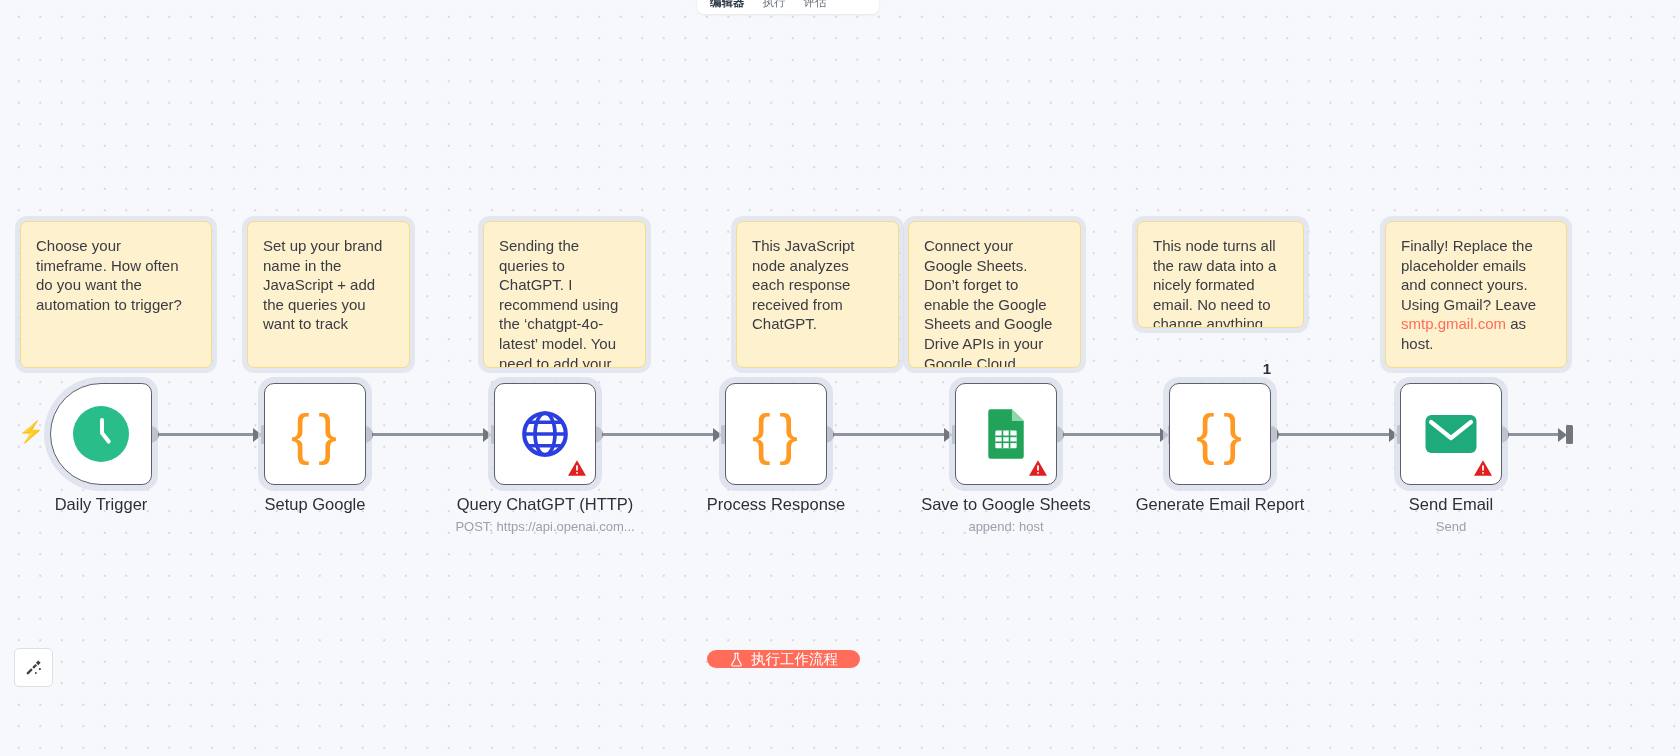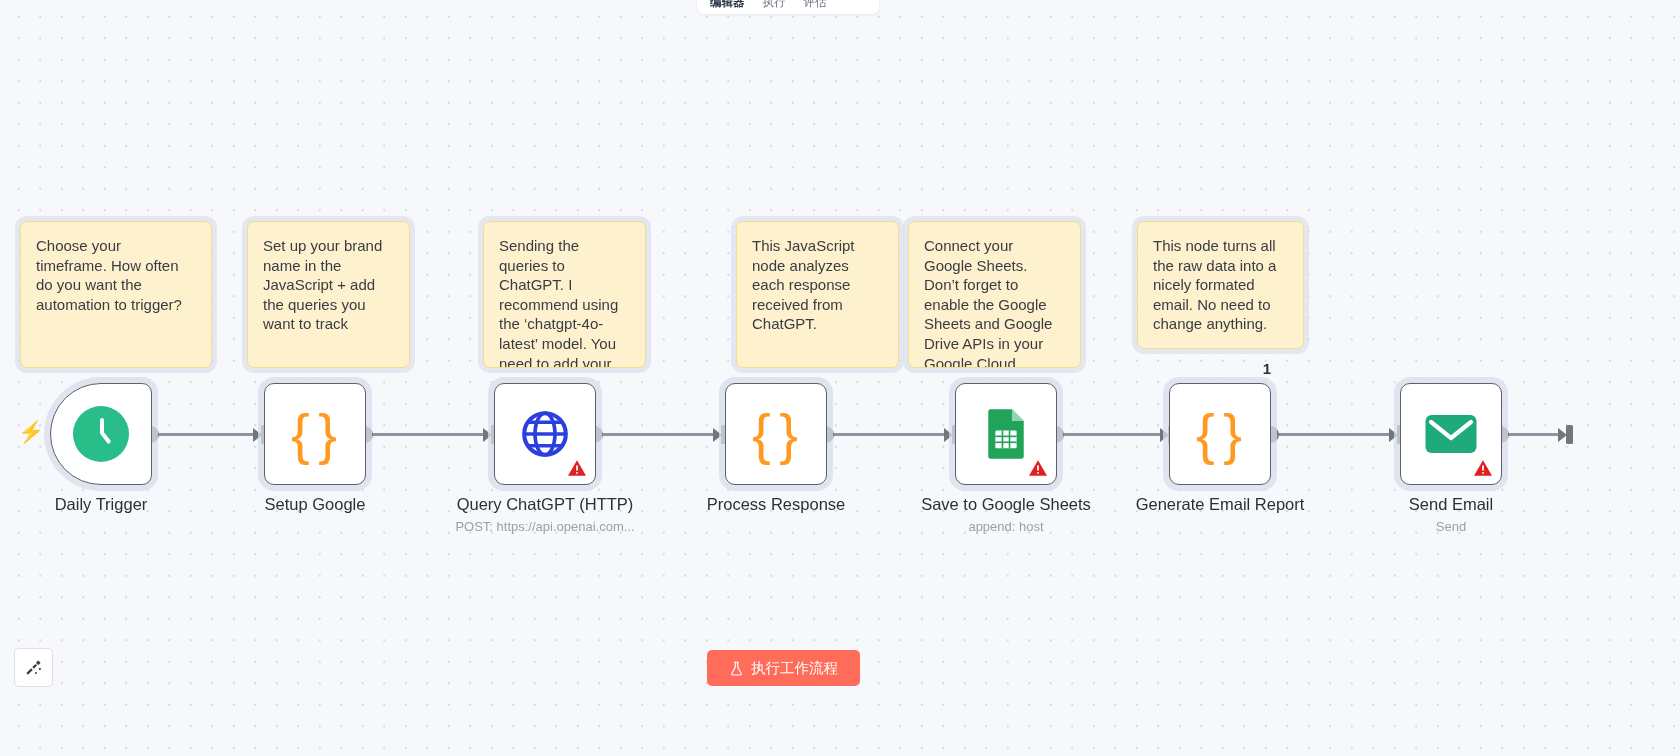--- a/index.html
+++ b/index.html
@@ -175,25 +175,25 @@
     font-family: "Liberation Sans", sans-serif;
     font-weight: 400;
     letter-spacing: 2px;
     line-height: 56px;
   }
 
   
   .exec-btn {
     position: absolute;
     left: 707px; top: 650px;
-    width: 153px; height: 36px;
+    width: 153px; height: 18px;
     background: #ff6d5a;
     color: #fff;
     border: none;
-    border-radius: 5px;
+    border-radius: 15px;
     font-size: 14.5px;
     font-family: "Liberation Sans", sans-serif;
     display: flex;
     align-items: center;
     justify-content: center;
     gap: 7px;
     cursor: pointer;
     z-index: 30;
   }
   .tidy-btn {
@@ -234,24 +234,27 @@
   </div>
 
   <div class="sticky" style="left:708px; top:221px; width:163px; height:147px;margin-left:28px;">
     <span>This JavaScript node analyzes each response received from ChatGPT.</span>
   </div>
 
   <div class="sticky" style="left:908px; top:221px; width:173px; height:147px;">
     <span>Connect your Google Sheets. Don’t forget to enable the Google Sheets and Google Drive APIs in your Google Cloud project.</span>
   </div>
 
-  <div class="sticky" style="left:1137px; top:221px; width:167px; height:128px;">
+  <div class="sticky" style="left:1137px; top:221px; width:167px; height:107px;">
     <span>This node turns all the raw data into a nicely formated email. No need to change anything.</span>
   </div>
 
+  <div class="sticky" style="left:1385px; top:221px; width:182px; height:147px;">
+    <span>Finally! Replace the placeholder emails and connect yours. Using Gmail? Leave </span><span class="lnk">smtp.gmail.com</span><span> as host.</span>
+  </div>
 
   <div class="wire" style="left:150px;  top:433px; width:114px;"></div>
   <div class="wire" style="left:364px;  top:433px; width:126px;"></div>
   <div class="wire" style="left:594px;  top:433px; width:126px;"></div>
   <div class="wire" style="left:825px;  top:433px; width:126px;"></div>
   <div class="wire" style="left:1055px; top:433px; width:112px;"></div>
   <div class="wire" style="left:1270px; top:433px; width:122px;"></div>
   <div class="wire" style="left:1500px; top:433px; width:62px;"></div>
 
   <div class="outdot" style="left:142px;  top:426px;"></div>

